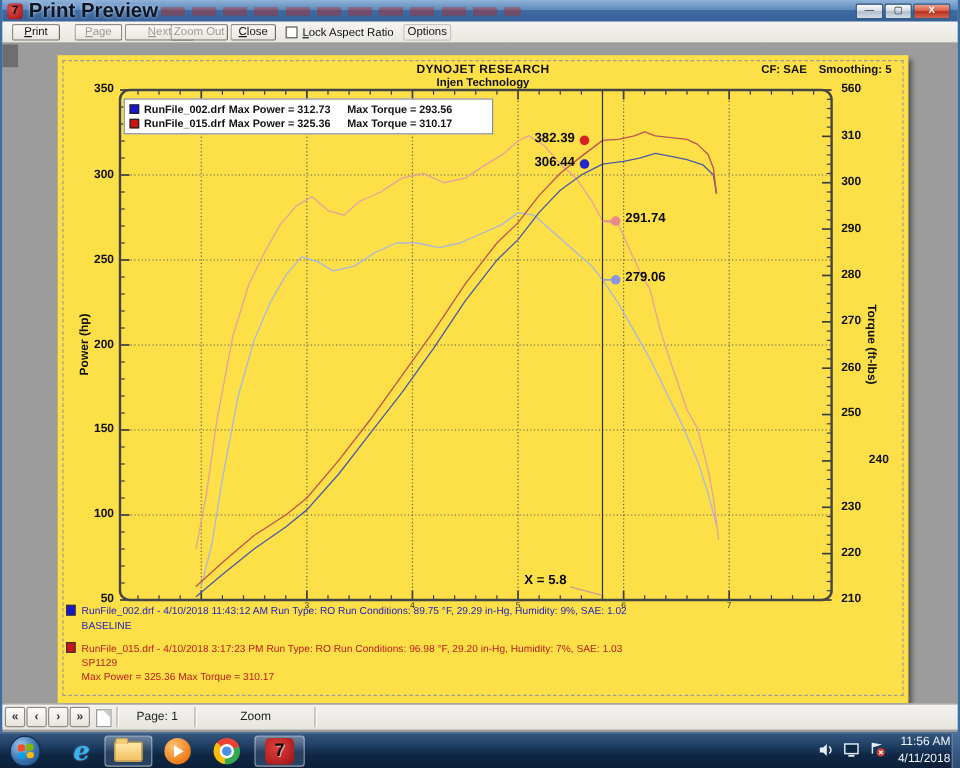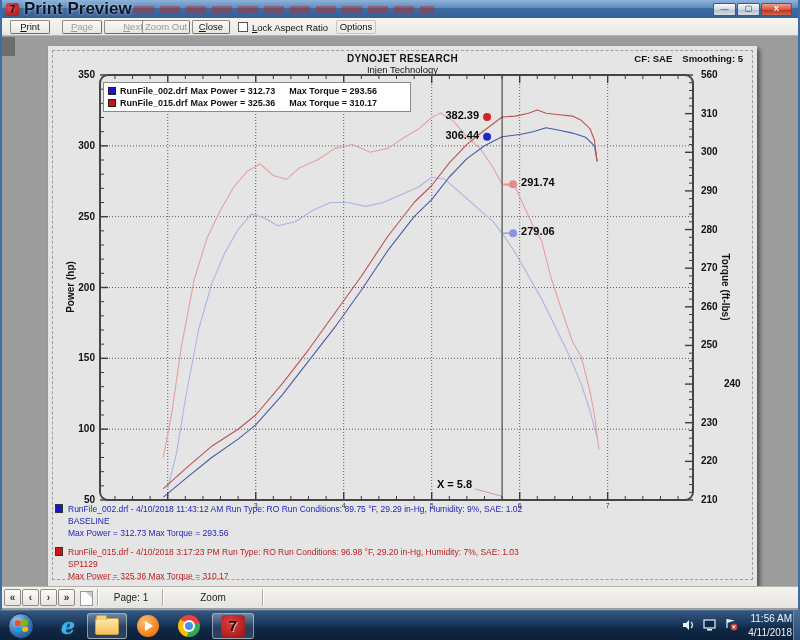--- a/index.html
+++ b/index.html
@@ -26,26 +26,26 @@
   .tbtn{position:absolute;top:2px;height:14px;box-sizing:border-box;background:linear-gradient(#fbfaf8,#e8e6df);
         border:1px solid #8f8d86;border-right-color:#6f6d66;border-bottom-color:#6f6d66;border-radius:2px;
         font-size:9.5px;line-height:12px;text-align:center;color:#111;}
   .tbtn.disabled{color:#9b9archive;} .tbtn.disabled{color:#9b9a94;}
   .uline::first-letter{text-decoration:underline;}
   .checkbox{position:absolute;top:4px;width:10px;height:10px;background:#fff;border:1px solid #555;box-sizing:border-box;}
   .cb-label{position:absolute;top:4px;font-size:9.5px;color:#111;}
   
   .preview{position:absolute;left:0;top:36px;width:100%;height:550px;background:#9c9c9c;}
   .dark-corner{position:absolute;left:0;top:1px;width:13px;height:19px;background:#6e6e6e;}
-  .page{position:absolute;left:46px;top:10px;width:709px;height:540px;background:#e5e5e5;
+  .page{position:absolute;left:46px;top:10px;width:709px;height:540px;background:#fde047;
         box-shadow:3px 3px 4px rgba(0,0,0,.45);}
   .margin-border{position:absolute;inset:4px 4px 6px 4px;border:1px dashed #9e9e9e;pointer-events:none;}
   .rep-header{position:absolute;left:0;top:7px;width:100%;text-align:center;
               font-size:10px;font-weight:bold;color:#111;letter-spacing:.3px;}
-  .rep-sub{position:absolute;left:0;top:18px;width:100%;text-align:center;font-size:9.5px;font-weight:normal;color:#111;}
+  .rep-sub{position:absolute;left:0;top:18px;width:100%;text-align:center;font-size:9.5px;font-weight:bold;color:#111;}
   .rep-cf{position:absolute;right:14px;top:7px;font-size:9.5px;font-weight:bold;color:#111;}
   .rep-cf span{margin-left:10px;}
   
   .plot{position:absolute;left:52px;top:29px;width:593px;height:425px;}
   .plot-frame{position:absolute;inset:-1px;border:2px solid #454545;border-radius:9px;pointer-events:none;}
   #chart-svg{position:absolute;left:0;top:0;overflow:visible;}
   .ytick{position:absolute;font-size:10px;font-weight:bold;color:#111;width:34px;}
   .xtick{position:absolute;font-size:7px;color:#333;}
   .mlabel{position:absolute;font-size:11px;font-weight:bold;color:#0a0a0a;white-space:nowrap;}
   .cursor-label{position:absolute;font-size:11px;font-weight:bold;color:#0a0a0a;text-align:right;}
@@ -368,21 +368,20 @@
             <div class="xtick" style="left: 417.675px; top: 427px;">6</div>
             <div class="xtick" style="left: 505.657px; top: 427px;">7</div>
           </div>
 
         <div class="runs">
           <div class="run-block">
             <span class="run-sq" style="background:#1616cc;"></span>
             <div class="run-lines" style="color:#2424bb;">
               <div>RunFile_002.drf - 4/10/2018 11:43:12 AM  Run Type: RO  Run Conditions: 89.75 °F, 29.29 in-Hg,  Humidity:  9%, SAE: 1.02</div>
               <div>BASELINE</div>
-              <div>Max Power = 312.73  Max Torque = 293.56</div>
             </div>
           </div>
           <div class="run-block">
             <span class="run-sq" style="background:#cc1414;"></span>
             <div class="run-lines" style="color:#bb2020;">
               <div>RunFile_015.drf - 4/10/2018 3:17:23 PM  Run Type: RO  Run Conditions: 96.98 °F, 29.20 in-Hg,  Humidity:  7%, SAE: 1.03</div>
               <div>SP1129</div>
               <div>Max Power = 325.36  Max Torque = 310.17</div>
             </div>
           </div>

